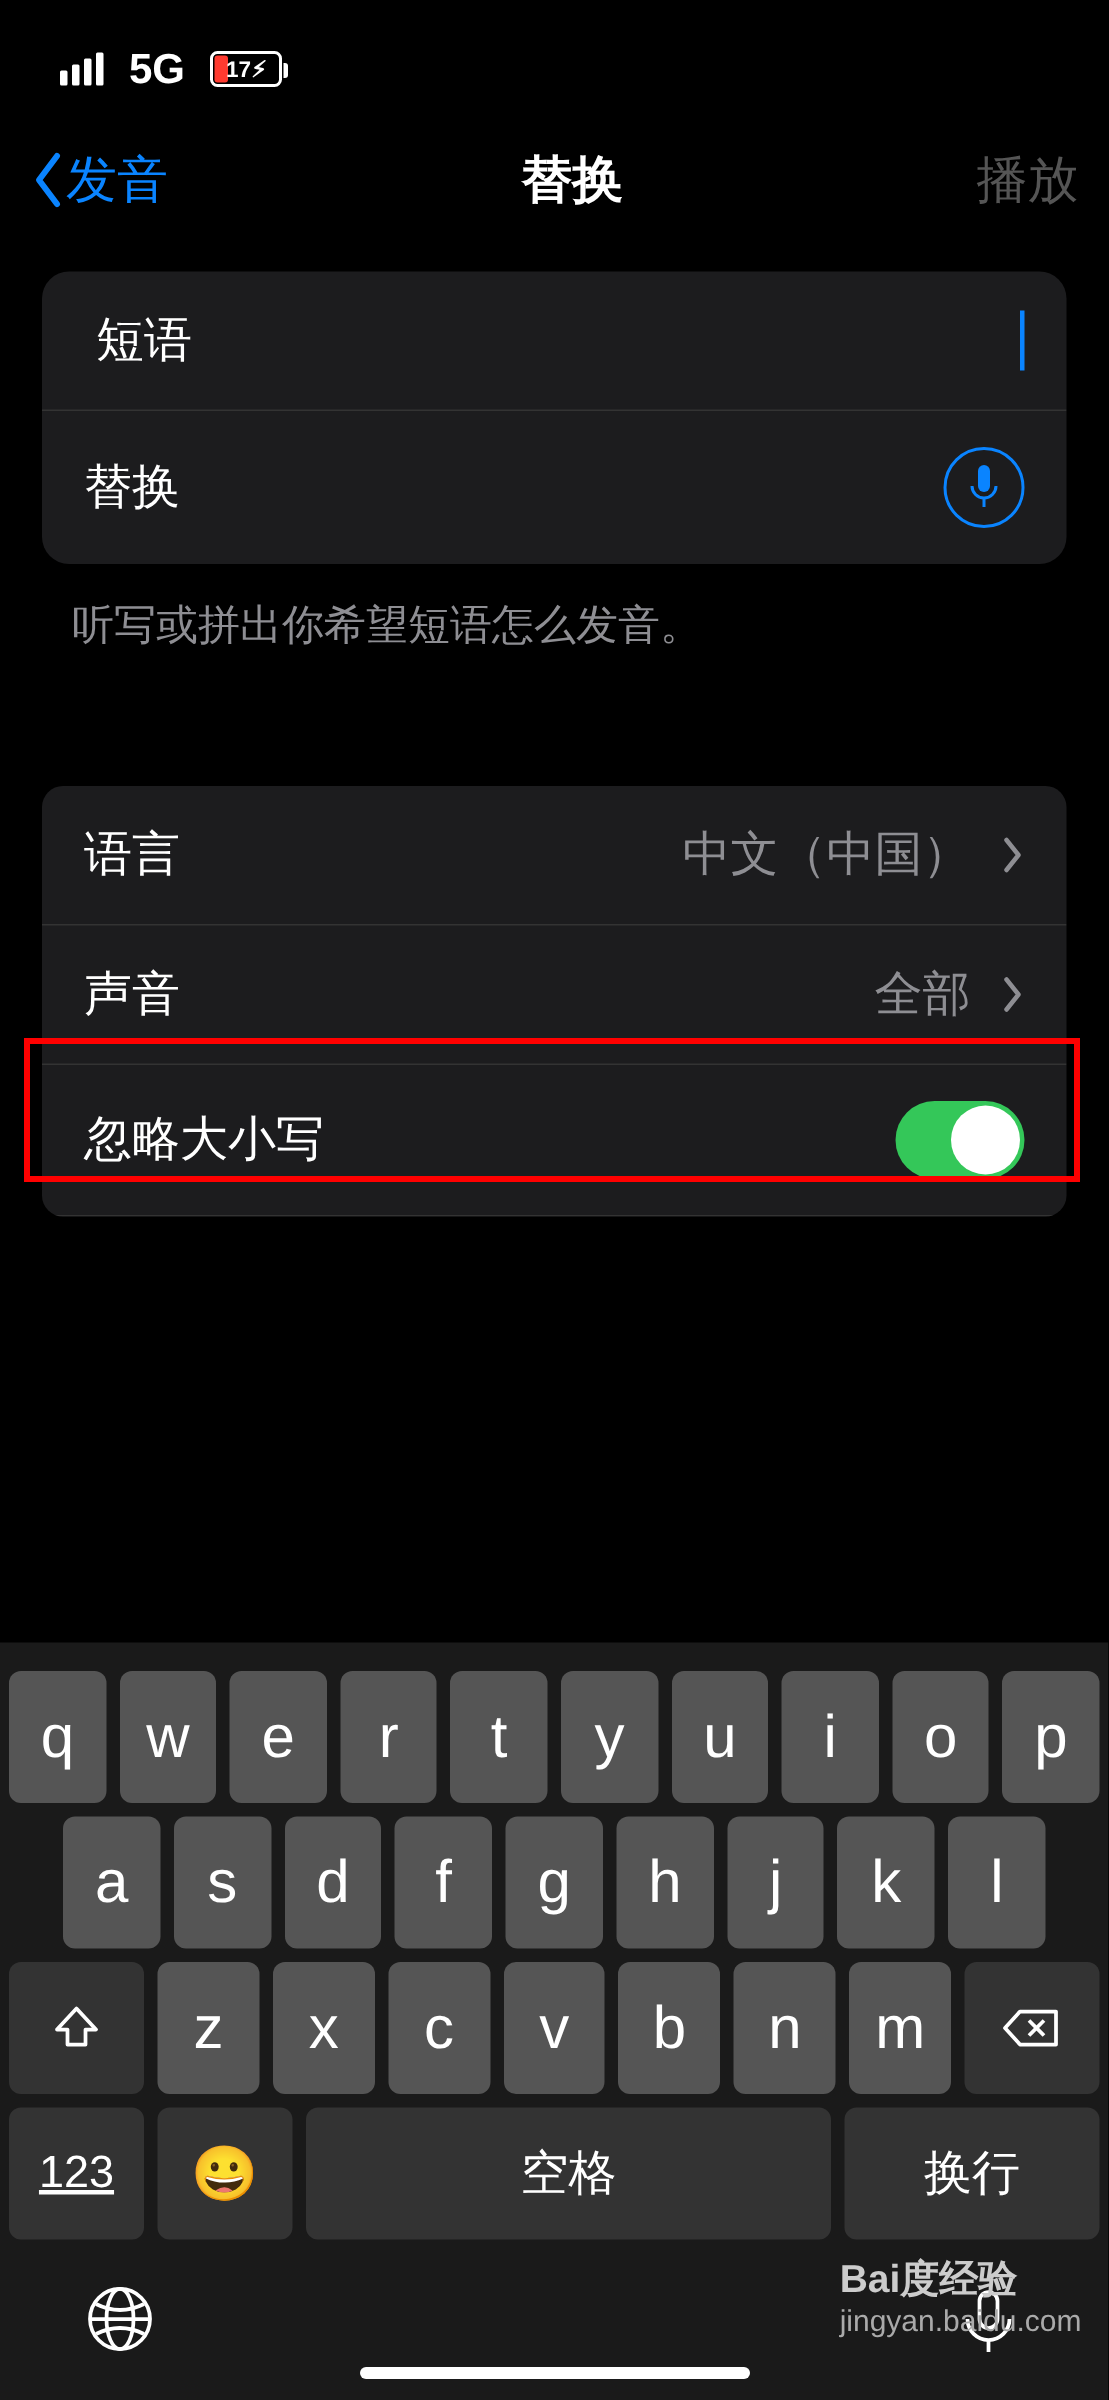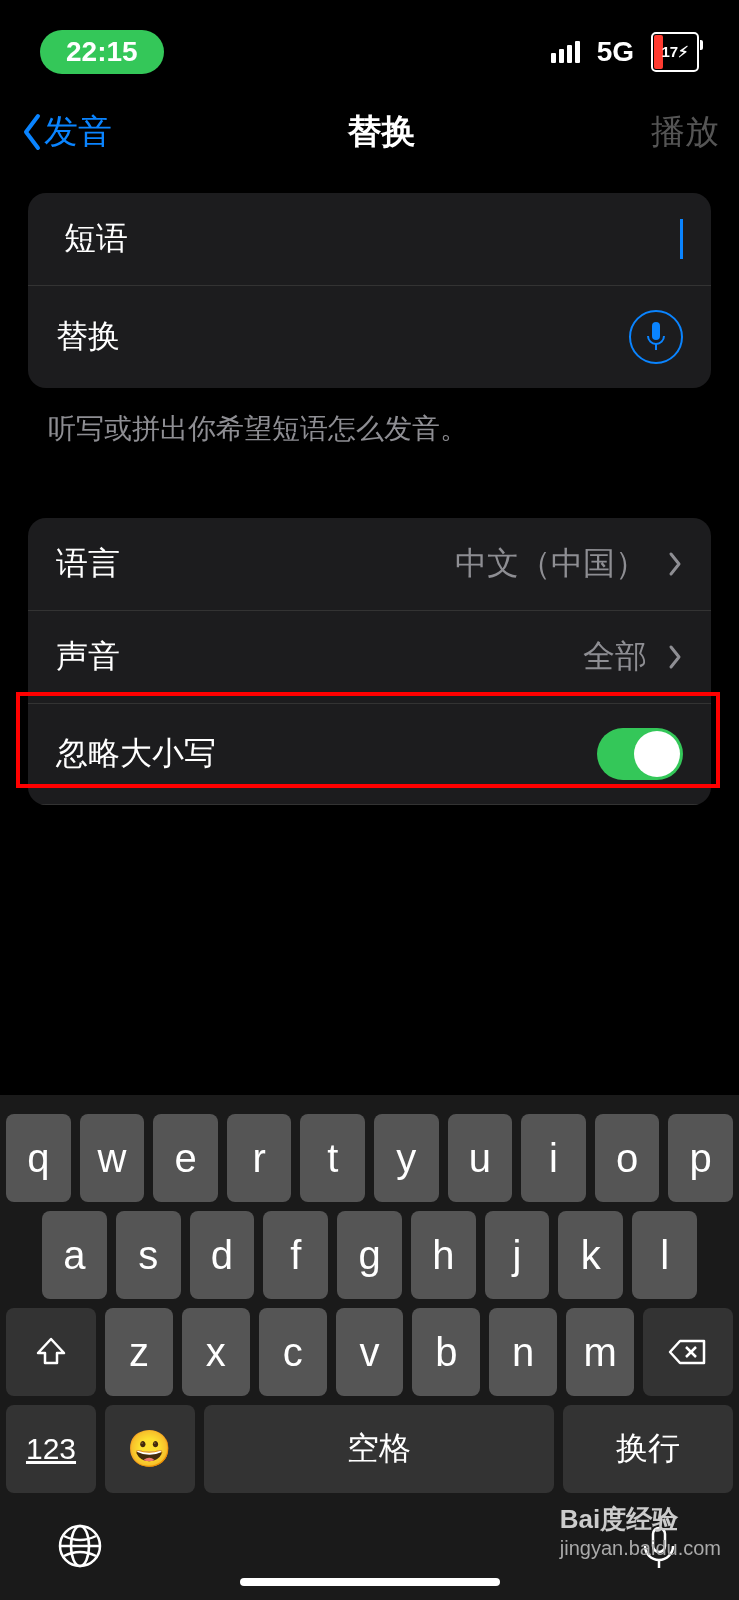--- a/index.html
+++ b/index.html
@@ -6,21 +6,21 @@
 body { background: #000; width: 739px; height: 1600px; color: #fff; overflow: hidden; position: relative; }
 
 
 .status-bar { display: flex; justify-content: space-between; align-items: center; padding: 30px 40px 15px; }
 .time-pill { background: #34c759; color: #fff; font-size: 28px; font-weight: 600; padding: 6px 26px; border-radius: 30px; }
 .status-right { display: flex; align-items: center; gap: 17px; }
 .signal { display: flex; align-items: flex-end; gap: 3px; }
 .signal span { width: 5px; background: #fff; border-radius: 1px; }
 .signal span:nth-child(1){height:10px}.signal span:nth-child(2){height:14px}.signal span:nth-child(3){height:18px}.signal span:nth-child(4){height:22px}
 .network { color: #fff; font-size: 28px; font-weight: 600; }
-.battery { width: 48px; height: 40px; border: 2px solid #fff; border-radius: 5px; position: relative; display: flex; align-items: center; }
+.battery { width: 48px; height: 24px; border: 2px solid #fff; border-radius: 5px; position: relative; display: flex; align-items: center; }
 .battery::after { content:''; position:absolute; right:-6px; top:6px; width:3px; height:10px; background:#fff; border-radius:0 2px 2px 0; }
 .battery-fill { position:absolute; left:1px; top:1px; bottom:1px; width:20%; background:#ff3b30; border-radius:2px; }
 .battery-text { position:absolute; width:100%; text-align:center; font-size:15px; font-weight:700; color:#fff; }
 
 
 .nav { display:flex; align-items:flex-end; justify-content:space-between; padding: 20px 20px; }
 .back { display:flex; align-items:center; color:#0a84ff; font-size:34px; }
 .back svg { width:24px; height:40px; }
 .nav-title { font-size:34px; font-weight:600; color:#fff; }
 .nav-action { font-size:34px; color:#555; }
@@ -61,21 +61,20 @@
 .home-indicator { position:absolute; bottom:14px; left:50%; transform:translateX(-50%); width:260px; height:8px; background:#fff; border-radius:4px; }
 
 
 .watermark { position:absolute; bottom:40px; right:18px; color:#aaa; font-size:20px; text-align:left; }
 .watermark .logo { font-weight:700; color:#ccc; font-size:26px; }
 </style>
 </head>
 <body>
 
 <div class="status-bar">
-  <div class="time-pill">22:15</div>
   <div class="status-right">
     <div class="signal">
         <span></span>
         <span></span>
         <span></span>
         <span></span>
       </div>
     <div class="network">5G</div>
     <div class="battery">
       <div class="battery-fill"></div>
@@ -106,21 +105,21 @@
       <svg viewBox="0 0 20 30" fill="#0a84ff">
           <rect x="6" y="0" width="8" height="18" rx="4"></rect>
           <path d="M2 14a8 8 0 0 0 16 0" fill="none" stroke="#0a84ff" stroke-width="2"></path>
           <line x1="10" y1="22" x2="10" y2="28" stroke="#0a84ff" stroke-width="2"></line>
         </svg>
     </span>
   </div>
 </div>
 <div class="helper">听写或拼出你希望短语怎么发音。</div>
 
-<div class="group" style="margin-top:50px;">
+<div class="group" style="margin-top:68px;border-radius:14px;">
   <div class="row sep">
     <span class="row-label">语言</span>
     <span class="row-value">
       <span>中文（中国）</span>
       <svg class="chevron" viewBox="0 0 16 28" fill="none" stroke="#8e8e93" stroke-width="3" stroke-linecap="round" stroke-linejoin="round">
           <polyline points="4,4 12,14 4,24"></polyline>
         </svg>
     </span>
   </div>
   <div class="row sep">

